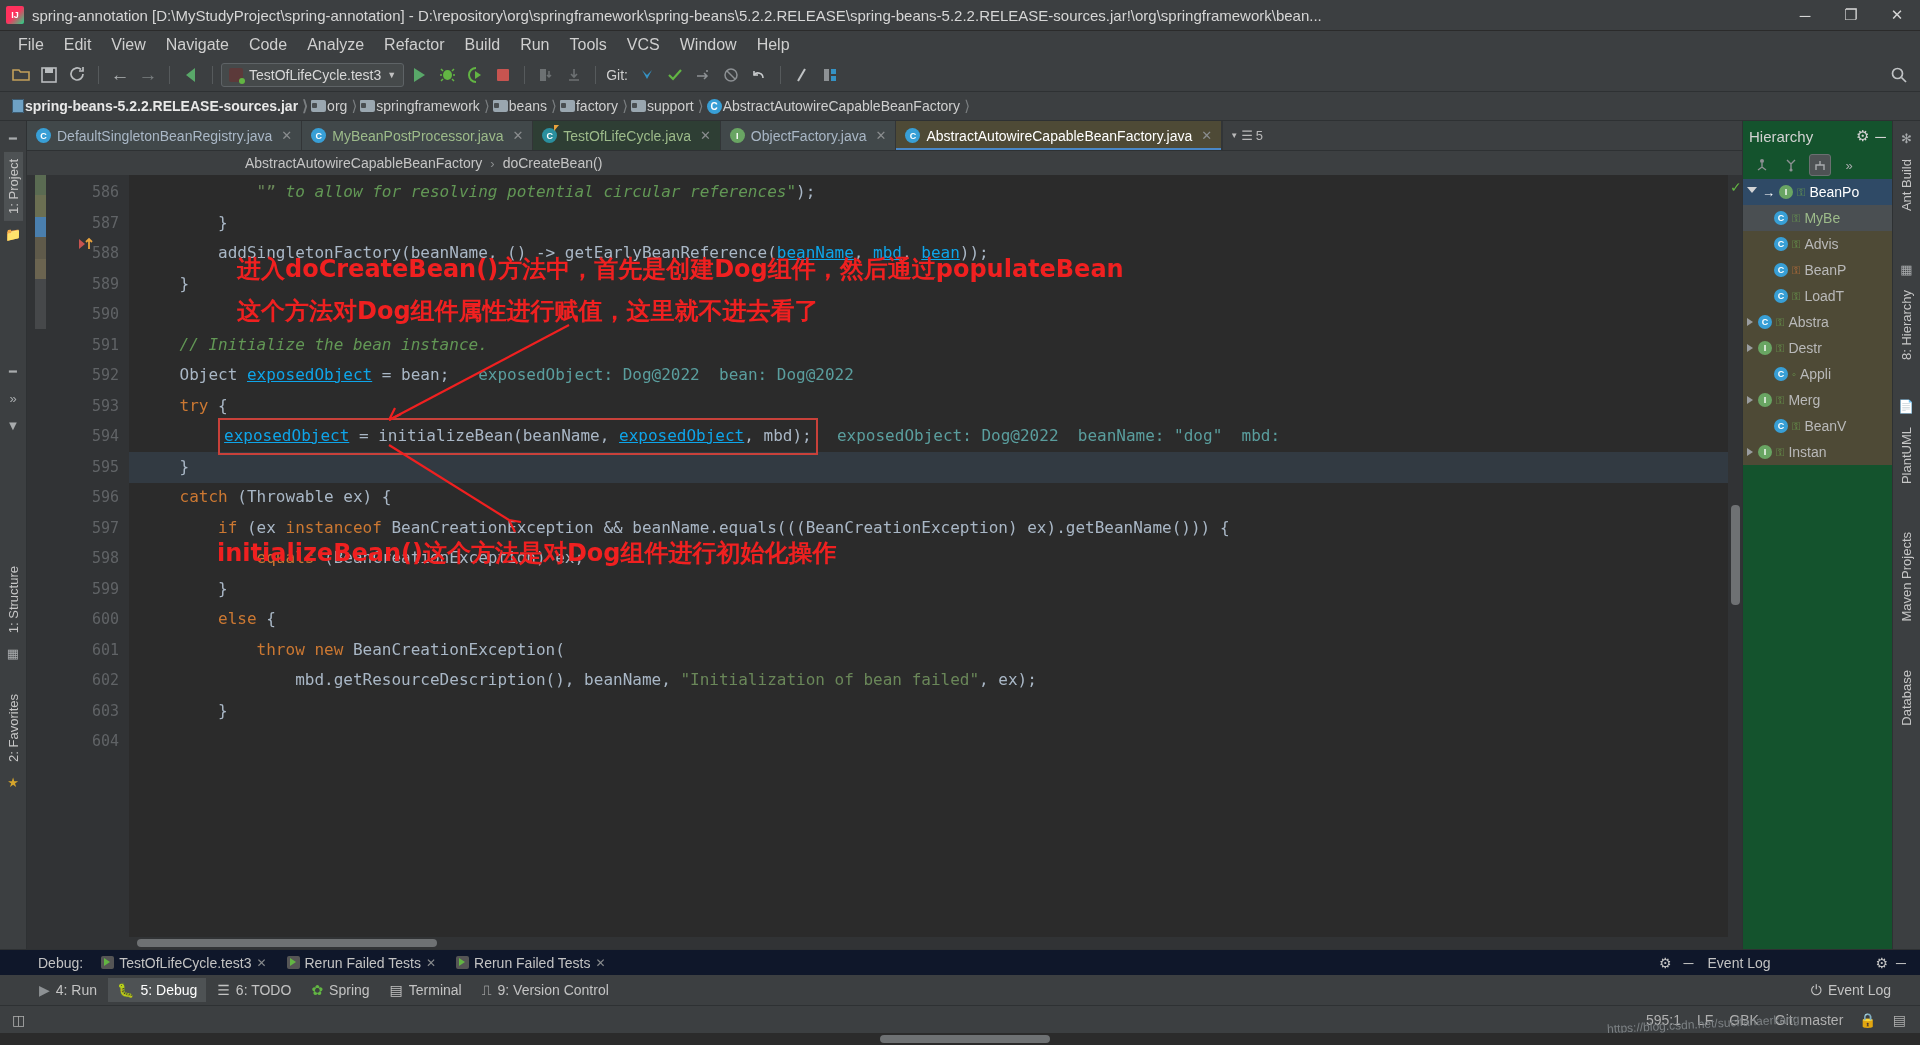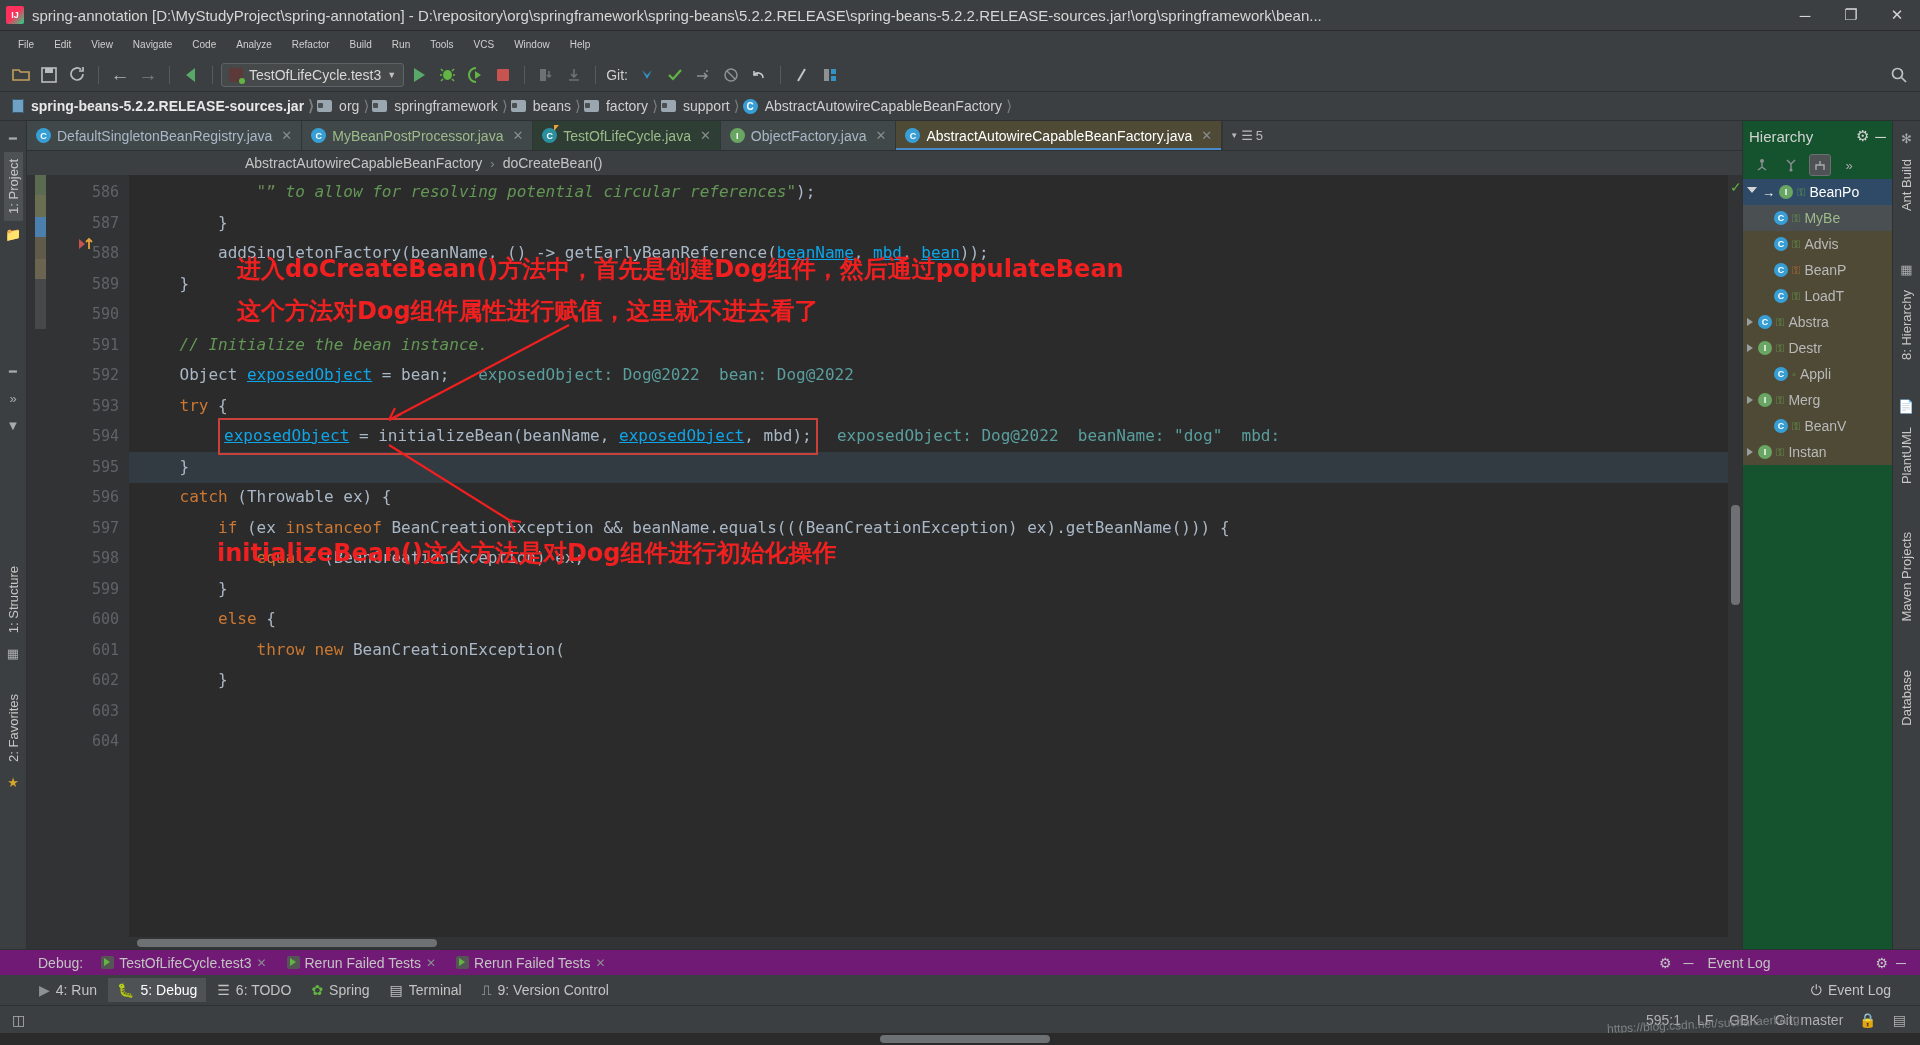--- a/index.html
+++ b/index.html
@@ -17,21 +17,21 @@
               display:flex; align-items:center; justify-content:center; font-weight:bold; }
   .title-text { font-size:15px; color:#d6d6d6; white-space:nowrap; overflow:hidden;
               text-overflow:ellipsis; flex:1; }
   .win-btns { display:flex; align-items:center; flex:none; }
   .win-btn { width:46px; height:31px; display:flex; align-items:center; justify-content:center;
              color:#d6d6d6; font-size:15px; }
 
   
   .menubar { height:27px; background:#3c3f41; display:flex; align-items:center;
              padding-left:8px; flex:none; }
-  .menu-item { padding:3px 10px; font-size:10px; color:#cfcfcf; }
+  .menu-item { padding:3px 10px; font-size:16px; color:#cfcfcf; }
 
   
   .toolbar { height:34px; background:#3c3f41; display:flex; align-items:center;
              padding:0 8px; gap:2px; border-bottom:1px solid #2e3133; flex:none; }
   .tb-ico { width:26px; height:26px; display:flex; align-items:center; justify-content:center;
             font-size:15px; color:#b0b3b5; }
   .tb-sep { width:1px; height:18px; background:#565a5c; margin:0 6px; }
   .run-config { display:flex; align-items:center; gap:6px; height:24px; padding:0 7px;
                 border:1px solid #5e6366; border-radius:3px; background:#45494a; }
   .run-config .cfg-ico { width:14px; height:14px; background:#5c3a3a; border-radius:2px;
@@ -41,21 +41,21 @@
   .run-config .cfg-name { font-size:14px; color:#d8d8d8; }
   .caret { font-size:9px; color:#c0c0c0; }
   .tri-run { width:0;height:0;border-left:11px solid #59a869;border-top:7px solid transparent;
              border-bottom:7px solid transparent; }
   .stop-sq { width:12px;height:12px;background:#c75450;border-radius:1px; }
   .git-lbl { font-size:14px; color:#cfcfcf; margin:0 4px 0 2px; }
 
   
   .navbar { height:29px; background:#3c3f41; display:flex; align-items:center;
             padding-left:8px; flex:none; border-bottom:1px solid #2e3133; }
-  .crumb { display:flex; align-items:center; gap:7px; padding:0 9px 0 4px; height:29px;
+  .crumb { display:flex; align-items:center; gap:1px; padding:0 9px 0 4px; height:29px;
            font-size:14px; color:#cfcfcf; position:relative; }
   .crumb.first { font-weight:bold; color:#e8e8e8; }
   .crumb .sep { position:absolute; right:-1px; top:5px; color:#7a7e80; font-size:15px; }
   .ic-jar { width:12px;height:14px;background:#6ea1c4;border-radius:1px;
             box-shadow:inset 0 0 0 1px #3b5a70; }
   .ic-folder { width:15px;height:12px;background:#9aa7b0;border-radius:1px 2px 2px 2px;
             position:relative; }
   .ic-folder::before{content:"";position:absolute;left:1px;top:3px;width:5px;height:5px;
             background:#4a4f52;border-radius:1px;}
   .ic-class { width:15px;height:15px;border-radius:50%;background:#389fd6;color:#fff;
@@ -153,21 +153,21 @@
   .tri.blank { border:none; width:6px; }
   .lock { color:#6a9e4f; font-size:11px; flex:none; }
   .lock.org { color:#c2703a; }
 
   
   .right-strip { width:28px; background:#3c3f41; flex:none; display:flex;
                  flex-direction:column; align-items:center; border-left:1px solid #2e3133;
                  padding-top:4px; }
 
   
-  .dbgbar { height:26px; background:#701a75; display:flex; align-items:center; flex:none;
+  .dbgbar { height:26px; background:#0f172a; display:flex; align-items:center; flex:none;
             border-top:1px solid #2e3133; font-size:14px; color:#c3c3c3; }
   .dbg-lbl { padding:0 8px 0 38px; }
   .dbg-tab { display:flex; align-items:center; gap:5px; padding:0 10px; }
   .dbg-tab .x { color:#8a8d8f; font-size:12px; }
   .ic-run { width:13px;height:13px;background:#555;border-radius:2px;position:relative;flex:none;}
   .ic-run::after{content:"";position:absolute;left:3px;top:2px;border-left:6px solid #62b543;
             border-top:4px solid transparent;border-bottom:4px solid transparent;}
 
   .toolbtns { height:30px; background:#3c3f41; display:flex; align-items:center;
               flex:none; padding-left:30px; gap:2px; font-size:14px; color:#c3c3c3; }
@@ -474,20 +474,21 @@
               <div class="cl">    <span class="id">Object </span><span class="fld ul">exposedObject</span><span class="id"> = bean;</span>   <span class="dbg">exposedObject: Dog@2022  bean: Dog@2022</span></div>
               <div class="cl">    <span class="kw">try</span><span class="id"> {</span></div>
               <div class="cl">        <span class="boxed"><span class="fld ul">exposedObject</span><span class="id"> = initializeBean(beanName, </span><span class="fld ul">exposedObject</span><span class="id">, mbd);</span></span><span class="dbg">  exposedObject: Dog@2022  beanName: "dog"  mbd:</span></div>
               <div class="cl">    <span class="id">}</span></div>
               <div class="cl">    <span class="kw">catch</span><span class="id"> (Throwable ex) {</span></div>
               <div class="cl">        <span class="kw">if</span><span class="id"> (ex </span><span class="kw">instanceof</span><span class="id"> BeanCreationException &amp;&amp; beanName.equals(((BeanCreationException) ex).getBeanName())) {</span></div>
               <div class="cl">            <span class="kw">equals</span><span class="id"> (BeanCreationException) ex;</span></div>
               <div class="cl">        <span class="id">}</span></div>
               <div class="cl">        <span class="kw">else</span><span class="id"> {</span></div>
               <div class="cl">            <span class="kw">throw new</span><span class="id"> BeanCreationException(</span></div>
+              <div class="cl">                <span class="id">mbd.getResourceDescription(), beanName, </span><span class="str">"Initialization of bean failed"</span><span class="id">, ex);</span></div>
               <div class="cl">        <span class="id">}</span></div>
             </div>
 
           <div class="ann-text" style="left:108px; top:78px;">进入doCreateBean()方法中，首先是创建Dog组件，然后通过populateBean</div>
           <div class="ann-text" style="left:108px; top:120px;">这个方法对Dog组件属性进行赋值，这里就不进去看了</div>
           <div class="ann-text" style="left:88px; top:362px;">initializeBean()这个方法是对Dog组件进行初始化操作</div>
 
           <svg style="position:absolute;left:0;top:0;width:100%;height:100%;pointer-events:none;">
             <path d="M440 150 L260 245" stroke="#f02020" stroke-width="2.2" fill="none"></path>
             <path d="M260 245 L272 239 M260 245 L266 233" stroke="#f02020" stroke-width="2.2" fill="none"></path>

